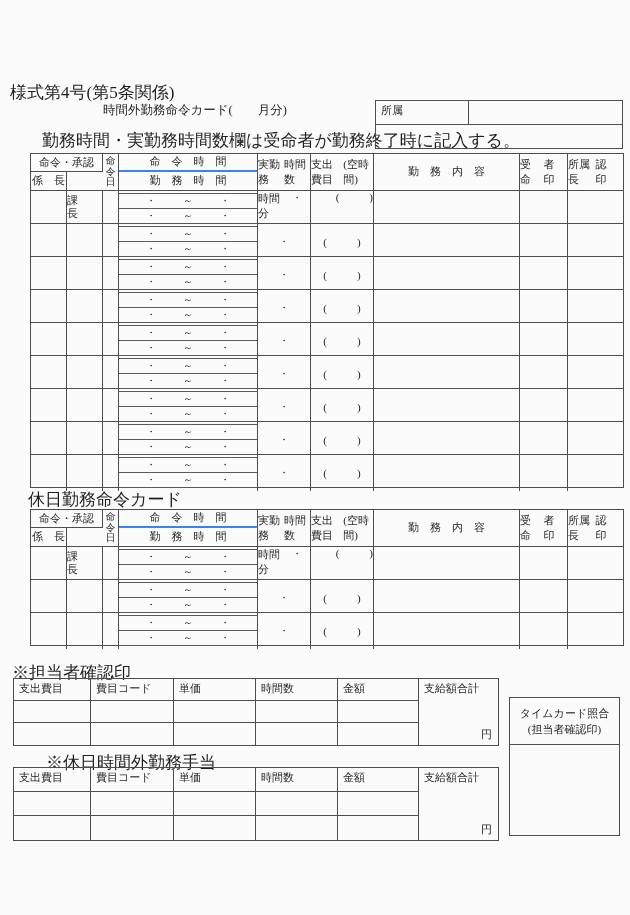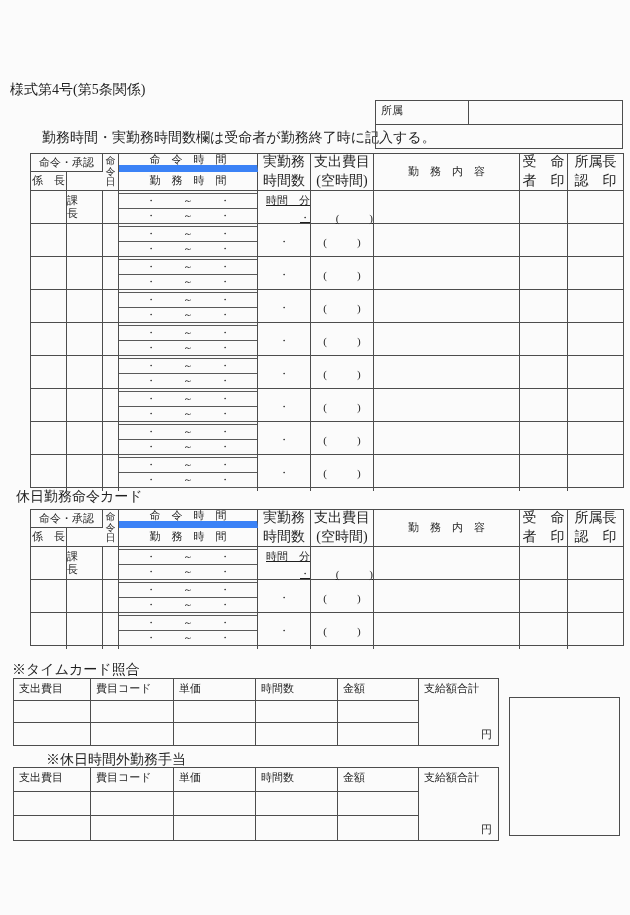--- a/index.html
+++ b/index.html
@@ -2,60 +2,60 @@
 <html><head>
 <meta charset="utf-8">
 <style>
   html,body{margin:0;padding:0;background:#e8e8e8;}
   .page{
     position:relative;width:630px;height:915px;background:#fbfbfb;
     font-family:"Liberation Serif","DejaVu Serif",serif;
     color:#1f1f1f;overflow:hidden;
   }
   .abs{position:absolute;}
-  .lbl{font-size:14px;white-space:pre;}
+  .lbl{font-size:17px;white-space:pre;}
   .title{font-size:12.5px;white-space:pre;}
 
   
   .info-box{left:375px;top:100px;width:246px;height:47px;border:1px solid #4d4d4d;display:flex;flex-direction:column;}
   .info-row1{display:flex;height:23px;border-bottom:1px solid #4d4d4d;}
   .info-cell{font-size:11px;padding:2px 0 0 5px;box-sizing:border-box;}
   .info-dept{width:93px;border-right:1px solid #4d4d4d;}
   .info-code{flex:1;}
   .info-row2{flex:1;}
 
   
   .o-table{
     --ocols:36px 36px 16px 139px 53px 63px 146px 48px 55px;
     width:592px;border:1px solid #4d4d4d;background:transparent;
   }
   .o-header{display:grid;grid-template-columns:var(--ocols);grid-template-rows:18px 18px;border-bottom:1px solid #4d4d4d;}
   .oh{display:flex;align-items:center;justify-content:center;font-size:11px;line-height:1.2;box-sizing:border-box;}
-  .oh.two{flex-direction:column;font-size:14px;line-height:1.35;}
+  .oh.two{flex-direction:row;font-size:11px;line-height:1.35;}
   .h-approval{grid-column:1/3;grid-row:1;border-right:1px solid #4d4d4d;border-bottom:1px solid #4d4d4d;}
   .h-k1{grid-column:1;grid-row:2;border-right:1px solid #4d4d4d;text-align:right;}
   .h-k2{grid-column:2;grid-row:2;border-right:6px solid #8b5cf6;margin-top:35px;}
   .h-date{grid-column:3;grid-row:1/3;border-right:1px solid #4d4d4d;font-size:10px;line-height:1.08;text-align:center;word-break:break-all;display:flex;align-items:center;justify-content:center;padding:0 2px;}
-  .h-ot{grid-column:4;grid-row:1;border-right:1px solid #4d4d4d;border-bottom:7px solid #3b82f6;}
+  .h-ot{grid-column:4;grid-row:1;border-right:1px solid #4d4d4d;border-bottom:2px solid #3b82f6;}
   .h-wt{grid-column:4;grid-row:2;border-right:1px solid #4d4d4d;}
   .h-actual{grid-column:5;grid-row:1/3;border-right:1px solid #4d4d4d;}
   .h-expense{grid-column:6;grid-row:1/3;border-right:1px solid #4d4d4d;}
   .h-content{grid-column:7;grid-row:1/3;border-right:1px solid #4d4d4d;}
   .h-recip{grid-column:8;grid-row:1/3;border-right:1px solid #4d4d4d;}
   .h-dept{grid-column:9;grid-row:1/3;align-items:center;}
 
   .o-block{display:grid;grid-template-columns:var(--ocols);height:32px;}
   .o-block + .o-block{border-top:1px solid #4d4d4d;}
   .oc{border-right:1px solid #4d4d4d;box-sizing:border-box;display:flex;align-items:center;justify-content:center;font-size:10px;}
   .oc:last-child{border-right:none;}
   .c-time{padding:0;}
   .time-inner{width:100%;height:calc(100% - 5px);margin:2px 0 3px 0;border-top:1px solid #5a5a5a;border-bottom:1px solid #5a5a5a;display:flex;flex-direction:column;box-sizing:border-box;}
   .t-row{flex:1;display:flex;align-items:center;justify-content:space-evenly;font-size:10px;color:#2a2a2a;}
   .t-row:first-child{border-bottom:1px solid #5a5a5a;}
-  .oc.split{flex-direction:column;align-items:flex-end;justify-content:flex-start;text-decoration:underline;}
+  .oc.split{align-items:flex-start;justify-content:flex-start;}
   .slot{flex:1;display:flex;align-items:center;justify-content:center;}
   .slot.top{font-size:11px;}
   .paren{display:flex;gap:30px;align-items:center;justify-content:center;font-size:11px;}
 
   
   .a-table{
     --acols:77px 83px 82px 82px 81px 79px;
     width:484px;border:1px solid #4d4d4d;display:grid;grid-template-columns:var(--acols);
   }
   .ah,.ac{box-sizing:border-box;border-right:1px solid #4d4d4d;}
@@ -70,20 +70,21 @@
   .tc-box{left:509px;top:697px;width:109px;height:137px;border:1px solid #4d4d4d;display:flex;flex-direction:column;}
   .tc-head{height:46px;border-bottom:1px solid #4d4d4d;display:flex;flex-direction:column;align-items:center;justify-content:center;font-size:11px;line-height:1.5;}
   .tc-body{flex:1;}
 </style>
 </head>
 <body>
 
 <div class="page">
 
   <div class="abs lbl" style="left:10px;top:81px;">様式第4号(第5条関係)</div>
+  <div class="abs title" style="left:103px;top:102px;">時間外勤務命令カード(　　月分)</div>
   <div class="abs lbl" style="left:42px;top:129px;">勤務時間・実勤務時間数欄は受命者が勤務終了時に記入する。</div>
 
   <div class="abs info-box">
     <div class="info-row1">
       <div class="info-cell info-dept">所属</div>
     </div>
   </div>
 
   <div class="abs o-table" id="overtime-table" style="left:30px;top:153px;">
     <div class="o-header">
@@ -375,21 +376,21 @@
               <span>)</span>
             </span>
           </div>
           <div class="oc c-content"></div>
           <div class="oc c-seal"></div>
           <div class="oc c-seal2"></div>
         </div>
       </div>
   </div>
 
-  <div class="abs lbl" style="left:16px;top:488px;">休日勤務命令カード</div>
+  <div class="abs lbl" style="left:28px;top:488px;">休日勤務命令カード</div>
 
   <div class="abs o-table" id="holiday-table" style="left:30px;top:509px;">
     <div class="o-header">
       <div class="oh h-approval">命令・承認</div>
       <div class="oh h-k1">係　長</div>
       <div class="oh h-k2">課　長</div>
       <div class="oh h-date">命令日</div>
       <div class="oh h-ot">命　令　時　間</div>
       <div class="oh h-wt">勤　務　時　間</div>
       <div class="oh two h-actual">
@@ -500,21 +501,21 @@
               <span>)</span>
             </span>
           </div>
           <div class="oc c-content"></div>
           <div class="oc c-seal"></div>
           <div class="oc c-seal2"></div>
         </div>
       </div>
   </div>
 
-  <div class="abs lbl" style="left:12px;top:661px;">※タイムカード照合</div>
+  <div class="abs lbl" style="left:12px;top:661px;">※担当者確認印</div>
   <div class="abs a-table" id="allowance-1" style="left:13px;top:678px;grid-template-rows:22px 22px 22px;">
     <div class="ah">支出費目</div>
     <div class="ah">費目コード</div>
     <div class="ah">単価</div>
     <div class="ah">時間数</div>
     <div class="ah">金額</div>
     <div class="a-total">
       <div class="a-total-label">支給額合計</div>
       <div class="a-total-yen">円</div>
     </div>
@@ -547,16 +548,20 @@
       <div class="ac" style="grid-area: 2 / 4;"></div>
       <div class="ac" style="grid-area: 2 / 5;"></div>
       <div class="ac lastrow" style="grid-area: 3 / 1;"></div>
       <div class="ac lastrow" style="grid-area: 3 / 2;"></div>
       <div class="ac lastrow" style="grid-area: 3 / 3;"></div>
       <div class="ac lastrow" style="grid-area: 3 / 4;"></div>
       <div class="ac lastrow" style="grid-area: 3 / 5;"></div>
     </div>
 
   <div class="abs tc-box">
+    <div class="tc-head">
+      <div>タイムカード照合</div>
+      <div>(担当者確認印)</div>
+    </div>
     <div class="tc-body"></div>
   </div>
 
 </div>
 
 </body></html>

